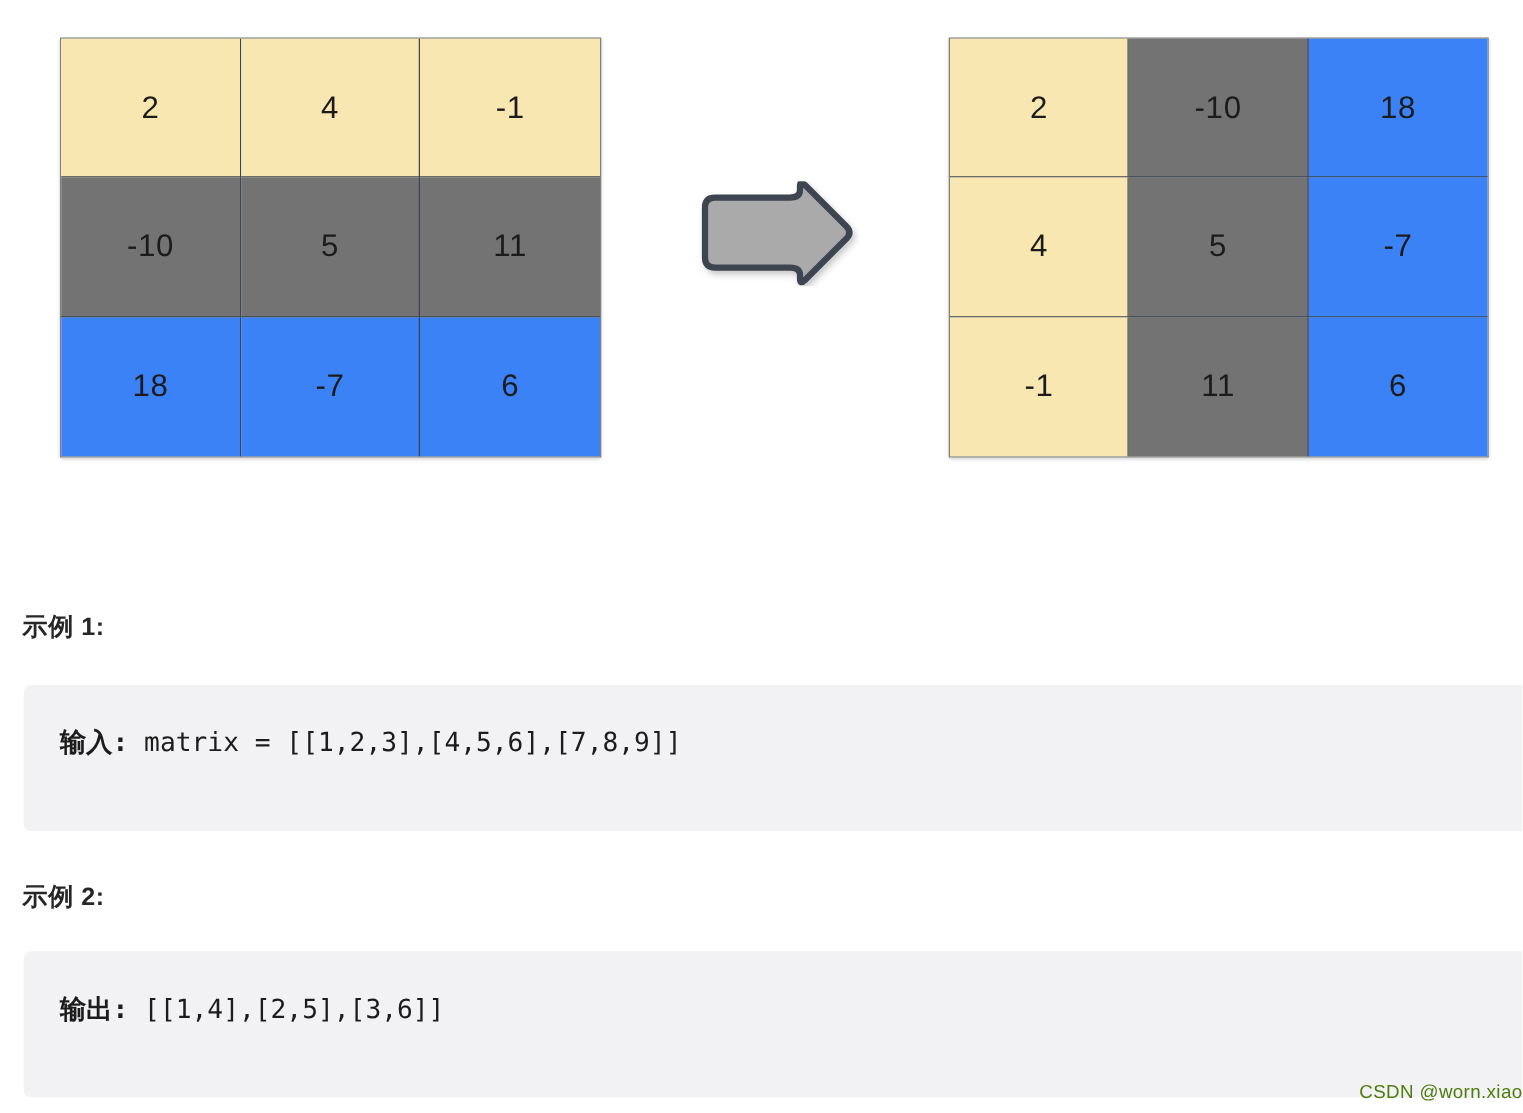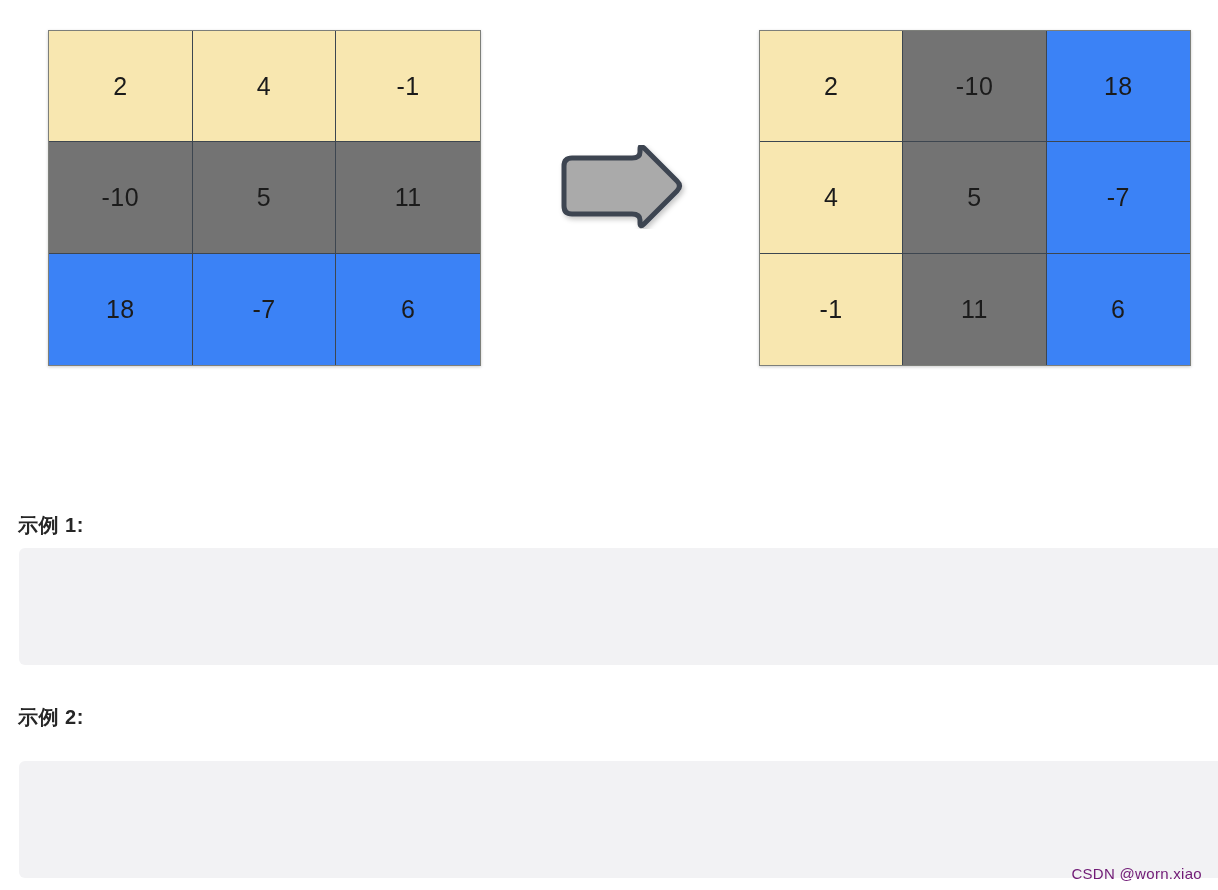--- a/index.html
+++ b/index.html
@@ -71,21 +71,21 @@
   
   .example-heading {
     position: absolute;
     left: 18px;
     font-size: 20px;
     font-weight: bold;
     color: #262626;
     letter-spacing: 0.5px;
     white-space: nowrap;
   }
-  #heading-1 { top: 512px; }
+  #heading-1 { top: 488px; }
   #heading-2 { top: 704px; }
 
   .code-block {
     position: absolute;
     left: 19px;
     right: 0;
     background: #f2f2f4;
     border-radius: 6px 0 0 6px;
     padding: 26px 0 26px 29px;
     box-sizing: border-box;
@@ -98,24 +98,24 @@
     font-size: 21px;
     line-height: 41px;
     color: #1c1c1c;
     white-space: pre;
   }
   .code-line .lbl { font-weight: bold; }
 
   
   #watermark {
     position: absolute;
-    right: 16px;
+    right: 0;
     bottom: 8px;
     font-size: 15px;
-    color: #701a75;
+    color: #4d7c0f;
     letter-spacing: 0.3px;
     white-space: nowrap;
     text-align: right;
   }
 </style>
 </head>
 <body>
 
 <div id="diagram">
 
@@ -152,20 +152,22 @@
       <div class="cell c-yellow">-1</div>
       <div class="cell c-teal">11</div>
       <div class="cell c-pink">6</div>
     </div>
 
 </div>
 
 <div class="example-heading" id="heading-1">示例 1:</div>
 
 <div class="code-block" id="code-1">
+  <div class="code-line"><span class="lbl">输入:</span><span> matrix = [[1,2,3],[4,5,6],[7,8,9]]</span></div>
 </div>
 
 <div class="example-heading" id="heading-2">示例 2:</div>
 
 <div class="code-block" id="code-2">
+  <div class="code-line"><span class="lbl">输出:</span><span> [[1,4],[2,5],[3,6]]</span></div>
 </div>
 
 <div id="watermark">CSDN @worn.xiao</div>
 
 </body></html>

